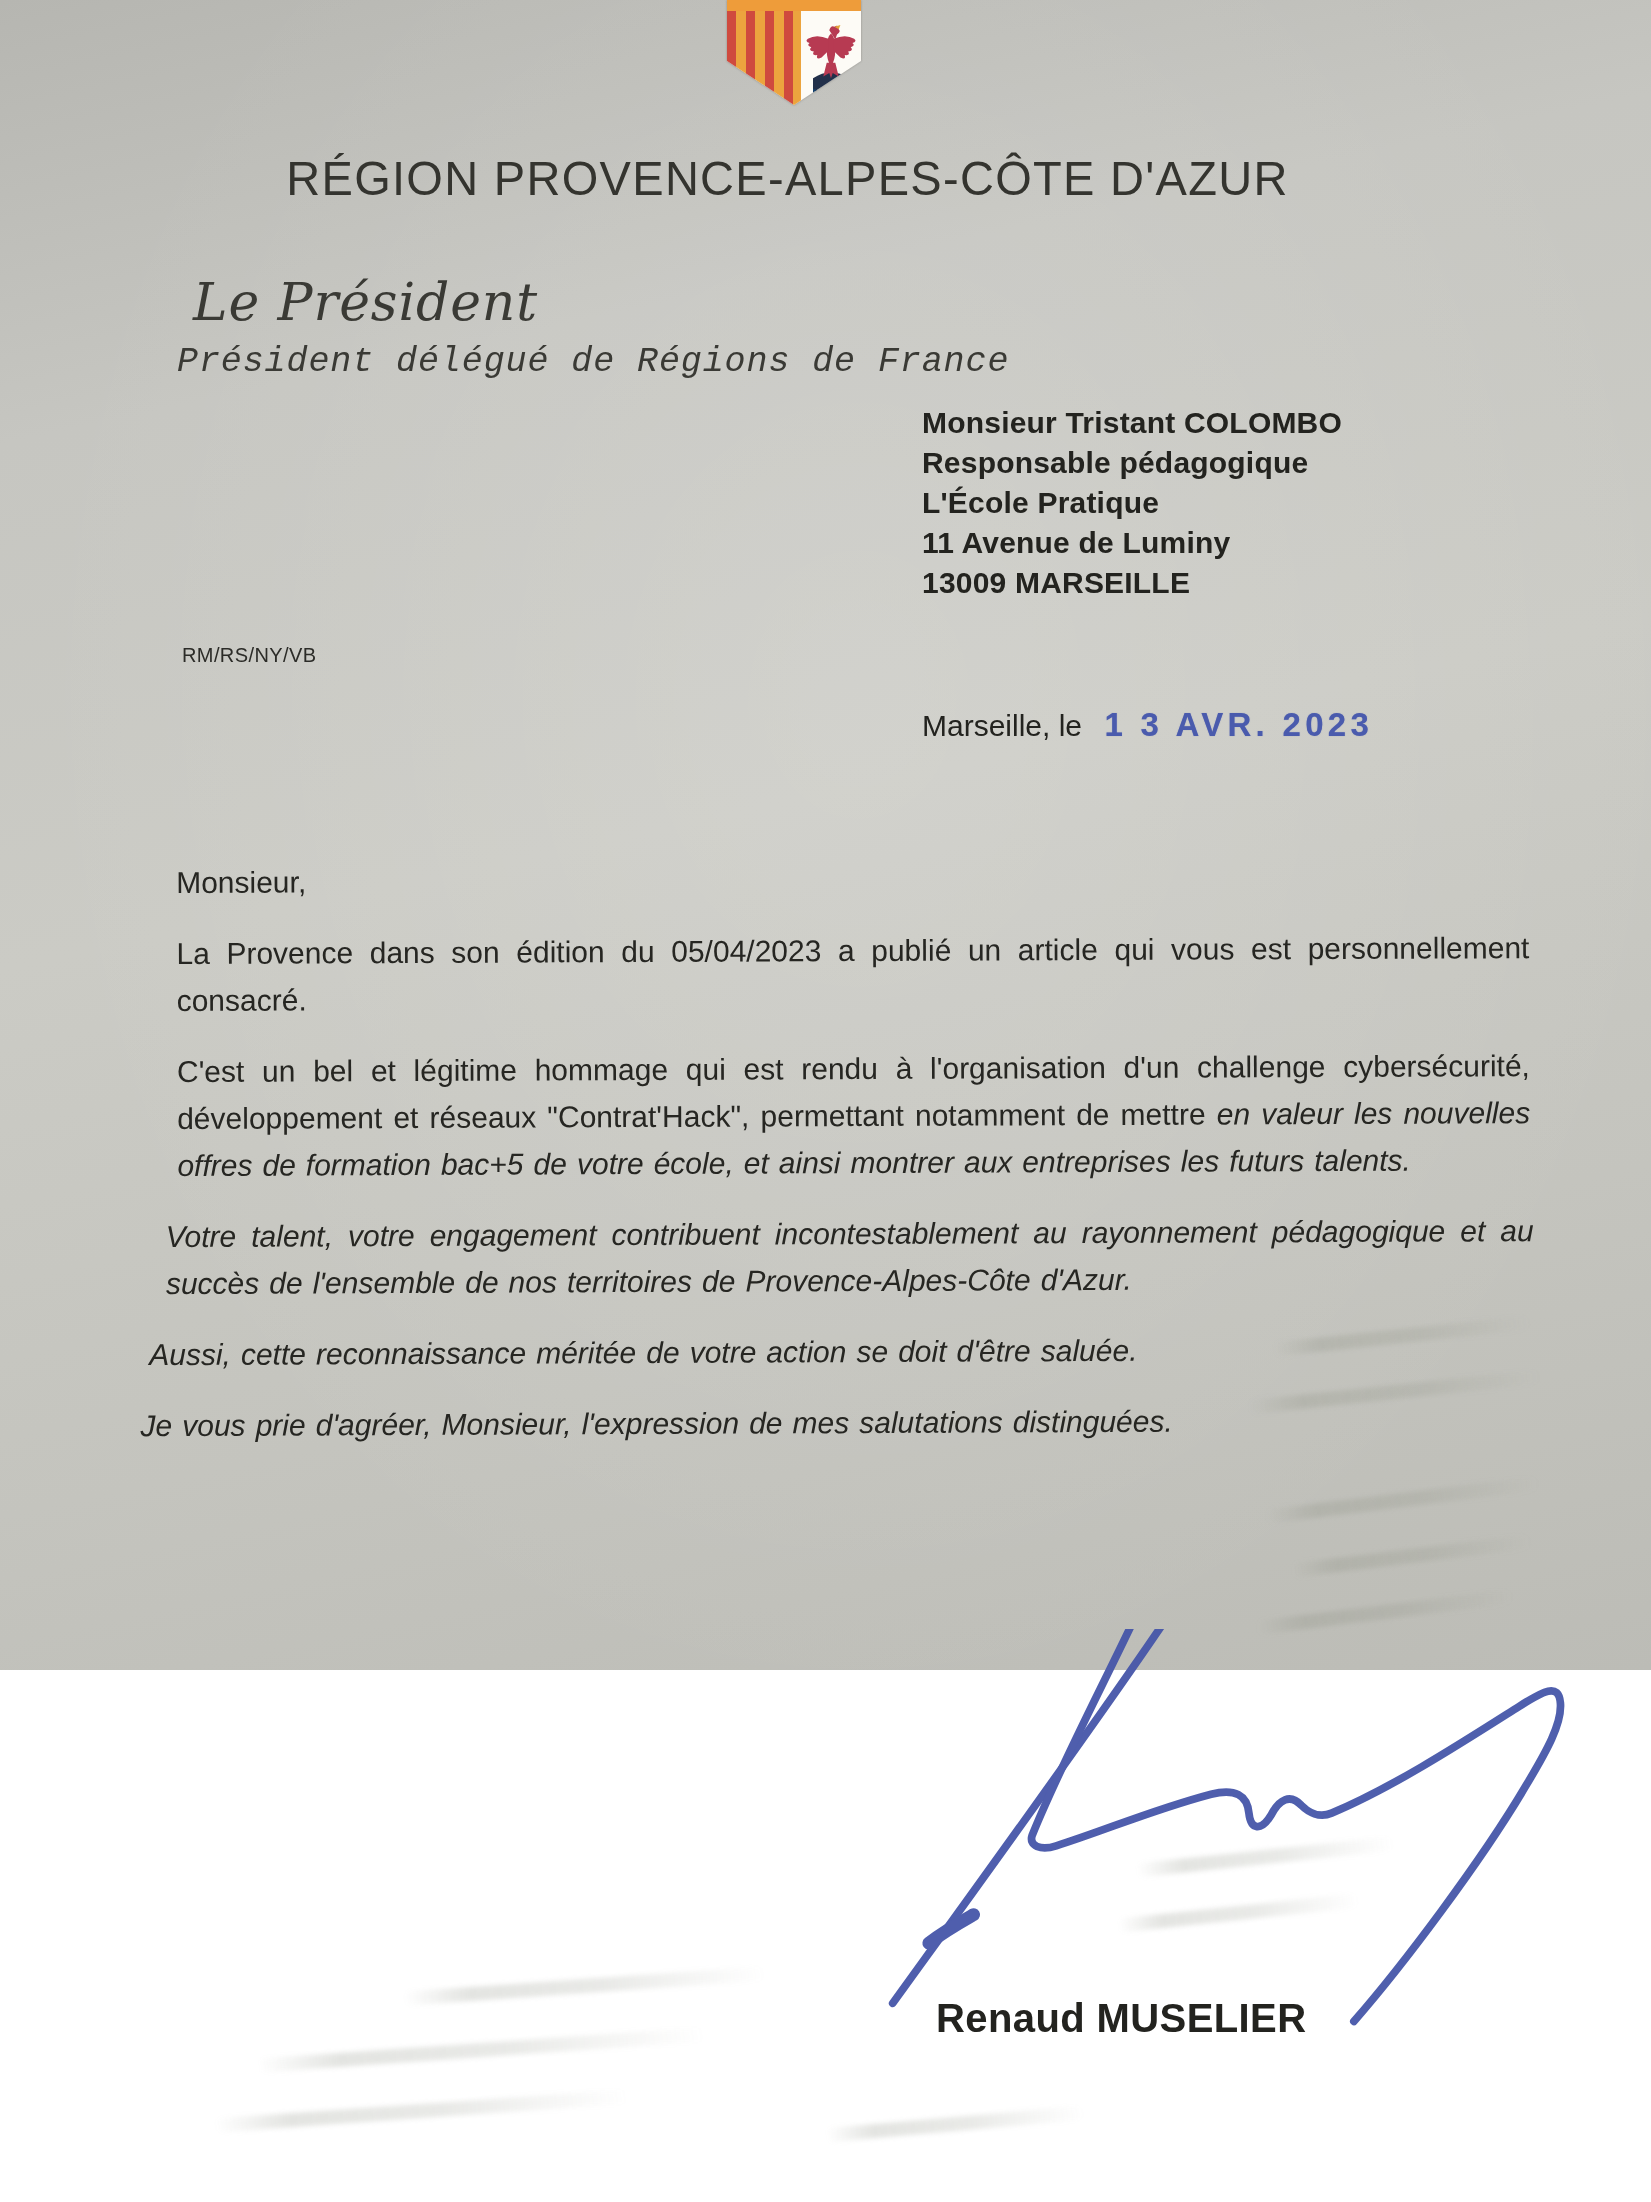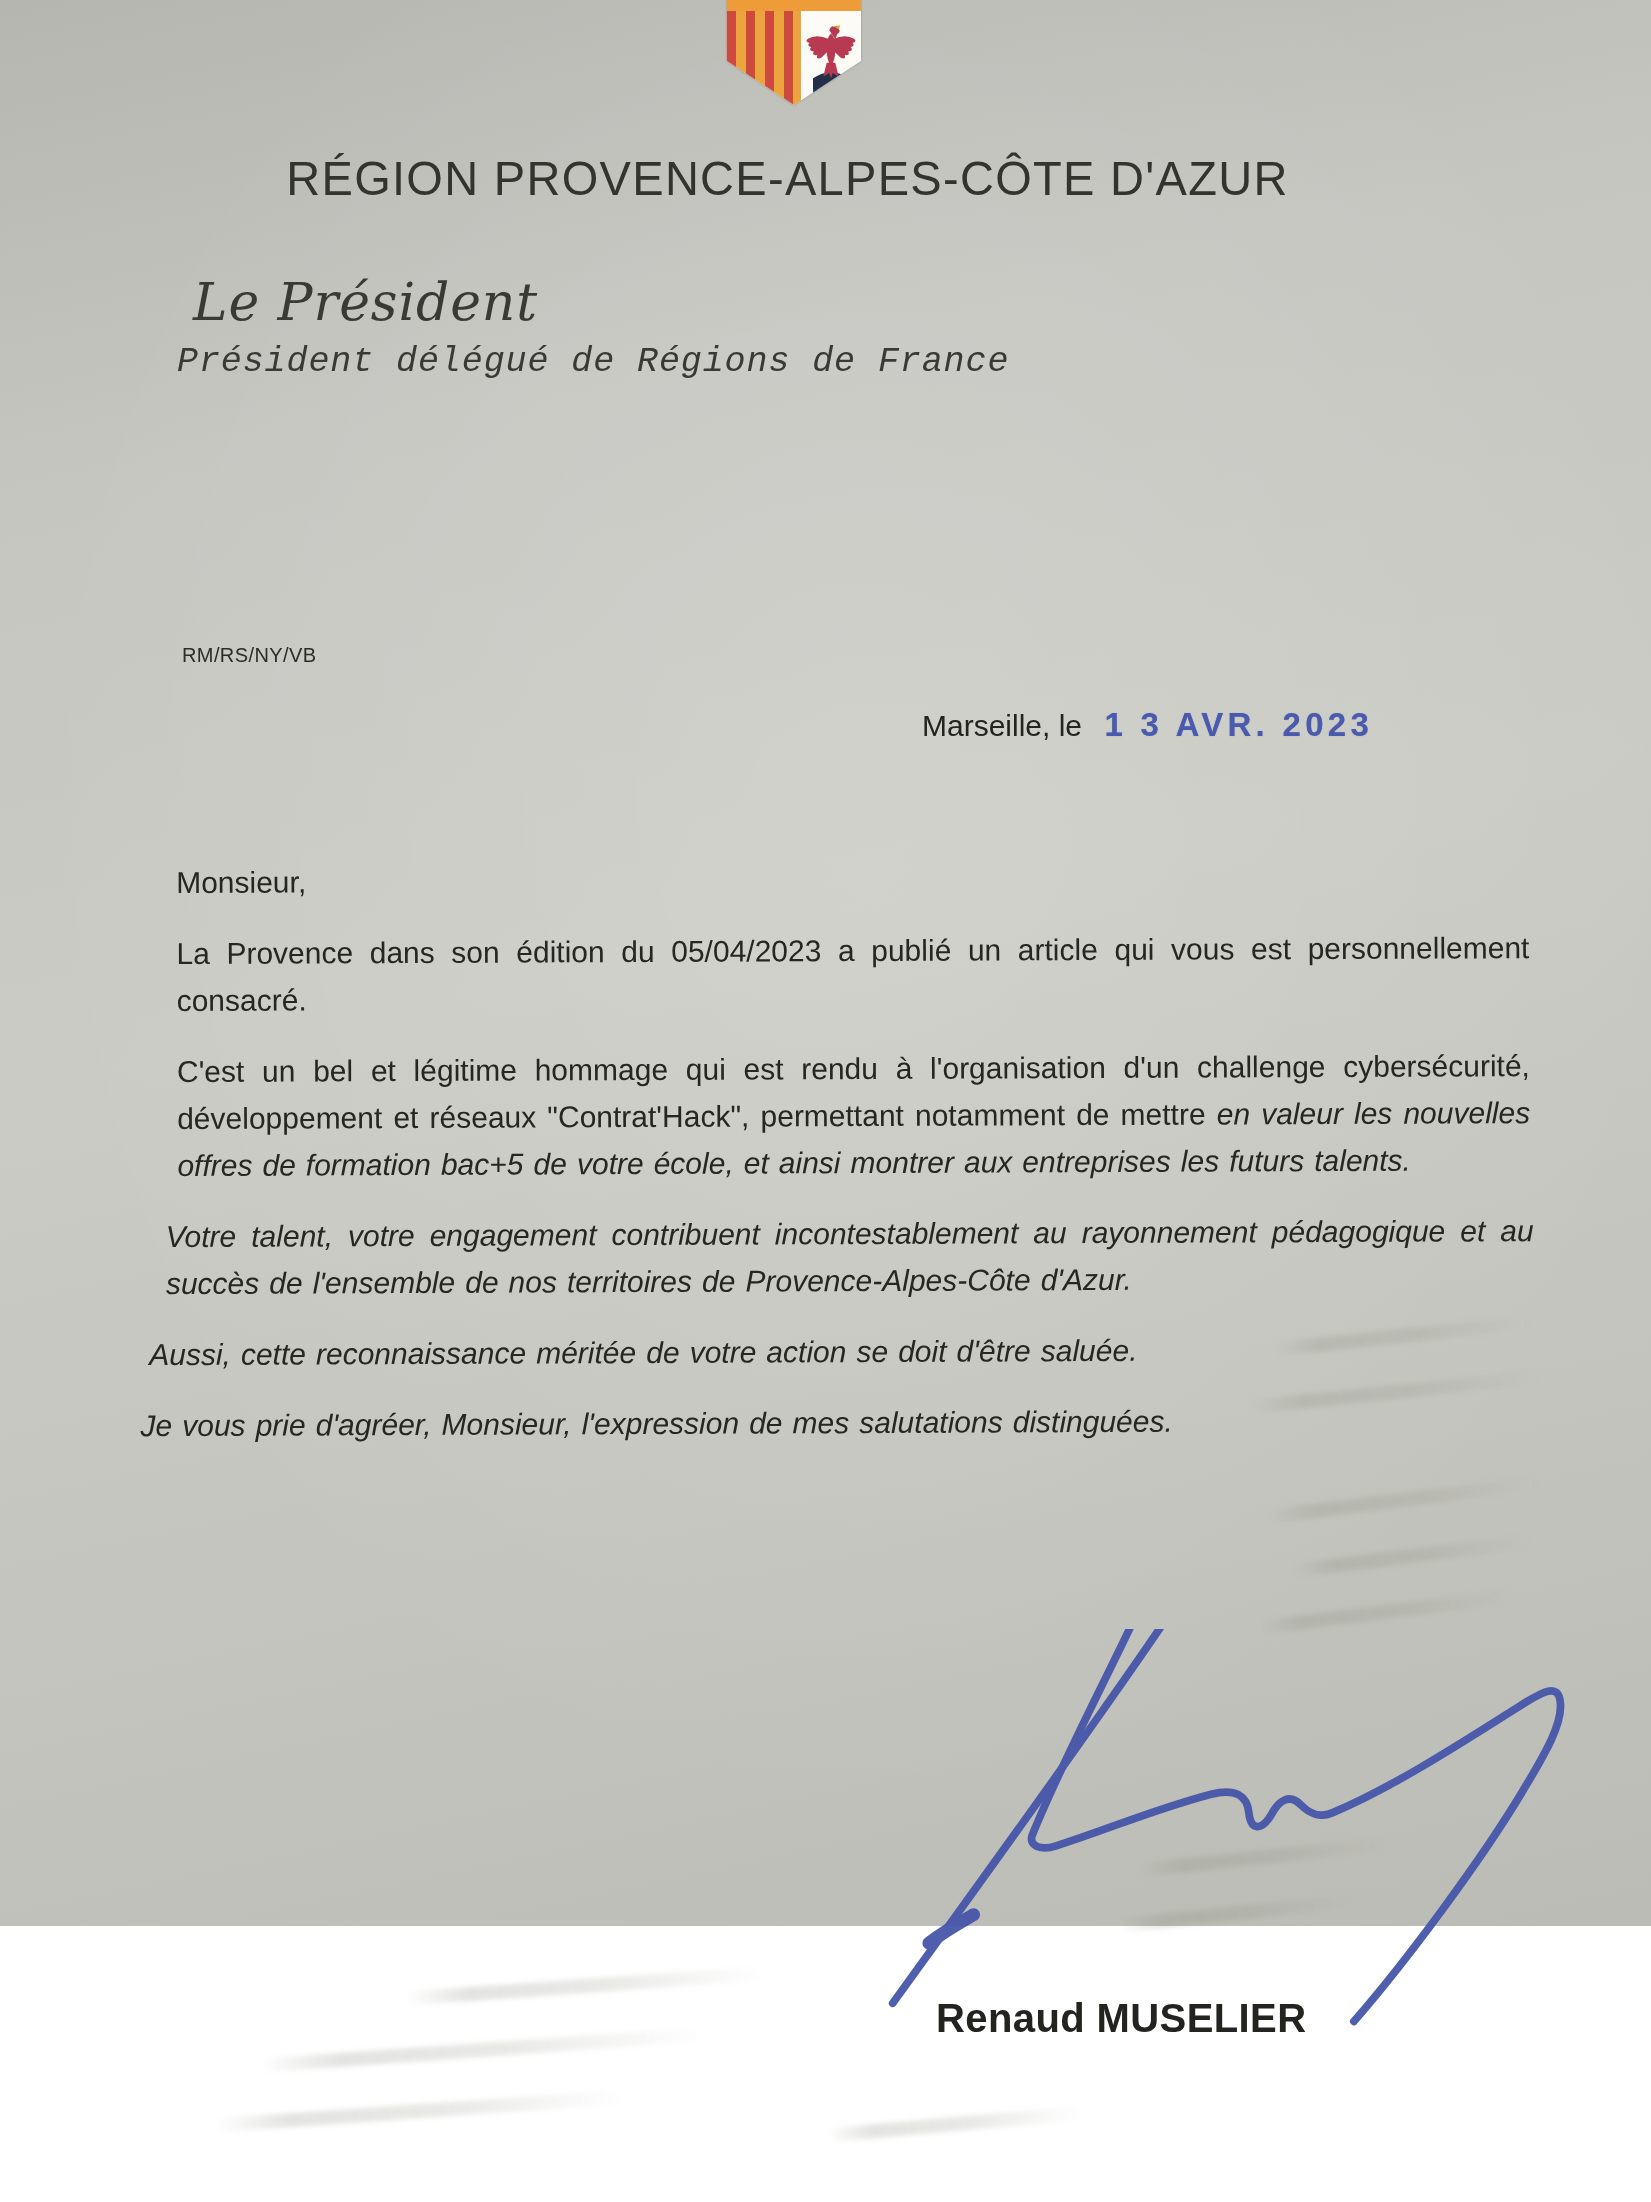--- a/index.html
+++ b/index.html
@@ -2,21 +2,21 @@
 <html style="font-size:13.8px"><head>
 <meta charset="utf-8">
 <style>
   html,body{margin:0;padding:0;}
   body{
     width:1652px;height:2203px;
     font-family:"Liberation Sans",sans-serif;
     overflow:hidden;
   }
   #canvas{
-    position:relative;width:1652px;height:1926px;
+    position:relative;width:1652px;height:1670px;
     background:
       radial-gradient(ellipse 1205px 1463px at 52% 42%, rgba(255,255,255,.14), rgba(0,0,0,0) 70%),
       linear-gradient(168deg,#b6b6b1 0%, #c6c6c1 22%, #cbcbc5 48%, #c4c4be 75%, #bcbcb6 100%);
   }
   
   .coa{
     position:absolute;left:727px;top:0;width:134px;height:105px;
     filter:drop-shadow(0 0.9px 0.9px rgba(60,55,45,.35));
   }
   .coa .shield{
@@ -125,20 +125,27 @@
           <path d="M39 18 L46 16 L44 21 Z" fill="#e3a43c"></path>
         </svg>
       </div>
     </div>
   </div>
 
   <div class="region-title">RÉGION PROVENCE-ALPES-CÔTE D'AZUR</div>
   <div class="script-line script1">Le Président</div>
   <div class="script-line script2">Président délégué de Régions de France</div>
 
+  <div class="recipient">
+    <div>Monsieur Tristant COLOMBO</div>
+    <div>Responsable pédagogique</div>
+    <div>L'École Pratique</div>
+    <div>11 Avenue de Luminy</div>
+    <div>13009 MARSEILLE</div>
+  </div>
 
   <div class="reference">RM/RS/NY/VB</div>
 
   <div class="dateline">
     <span>Marseille, le</span><span class="date-stamp" style="color:#4a5bad;margin-top:14px;">1 3 AVR. 2023</span>
   </div>
 
   <div class="body-text">
     <p class="salut">Monsieur,</p>
     <p>La Provence dans son édition du 05/04/2023 a publié un article qui vous est personnellement consacré.</p>

